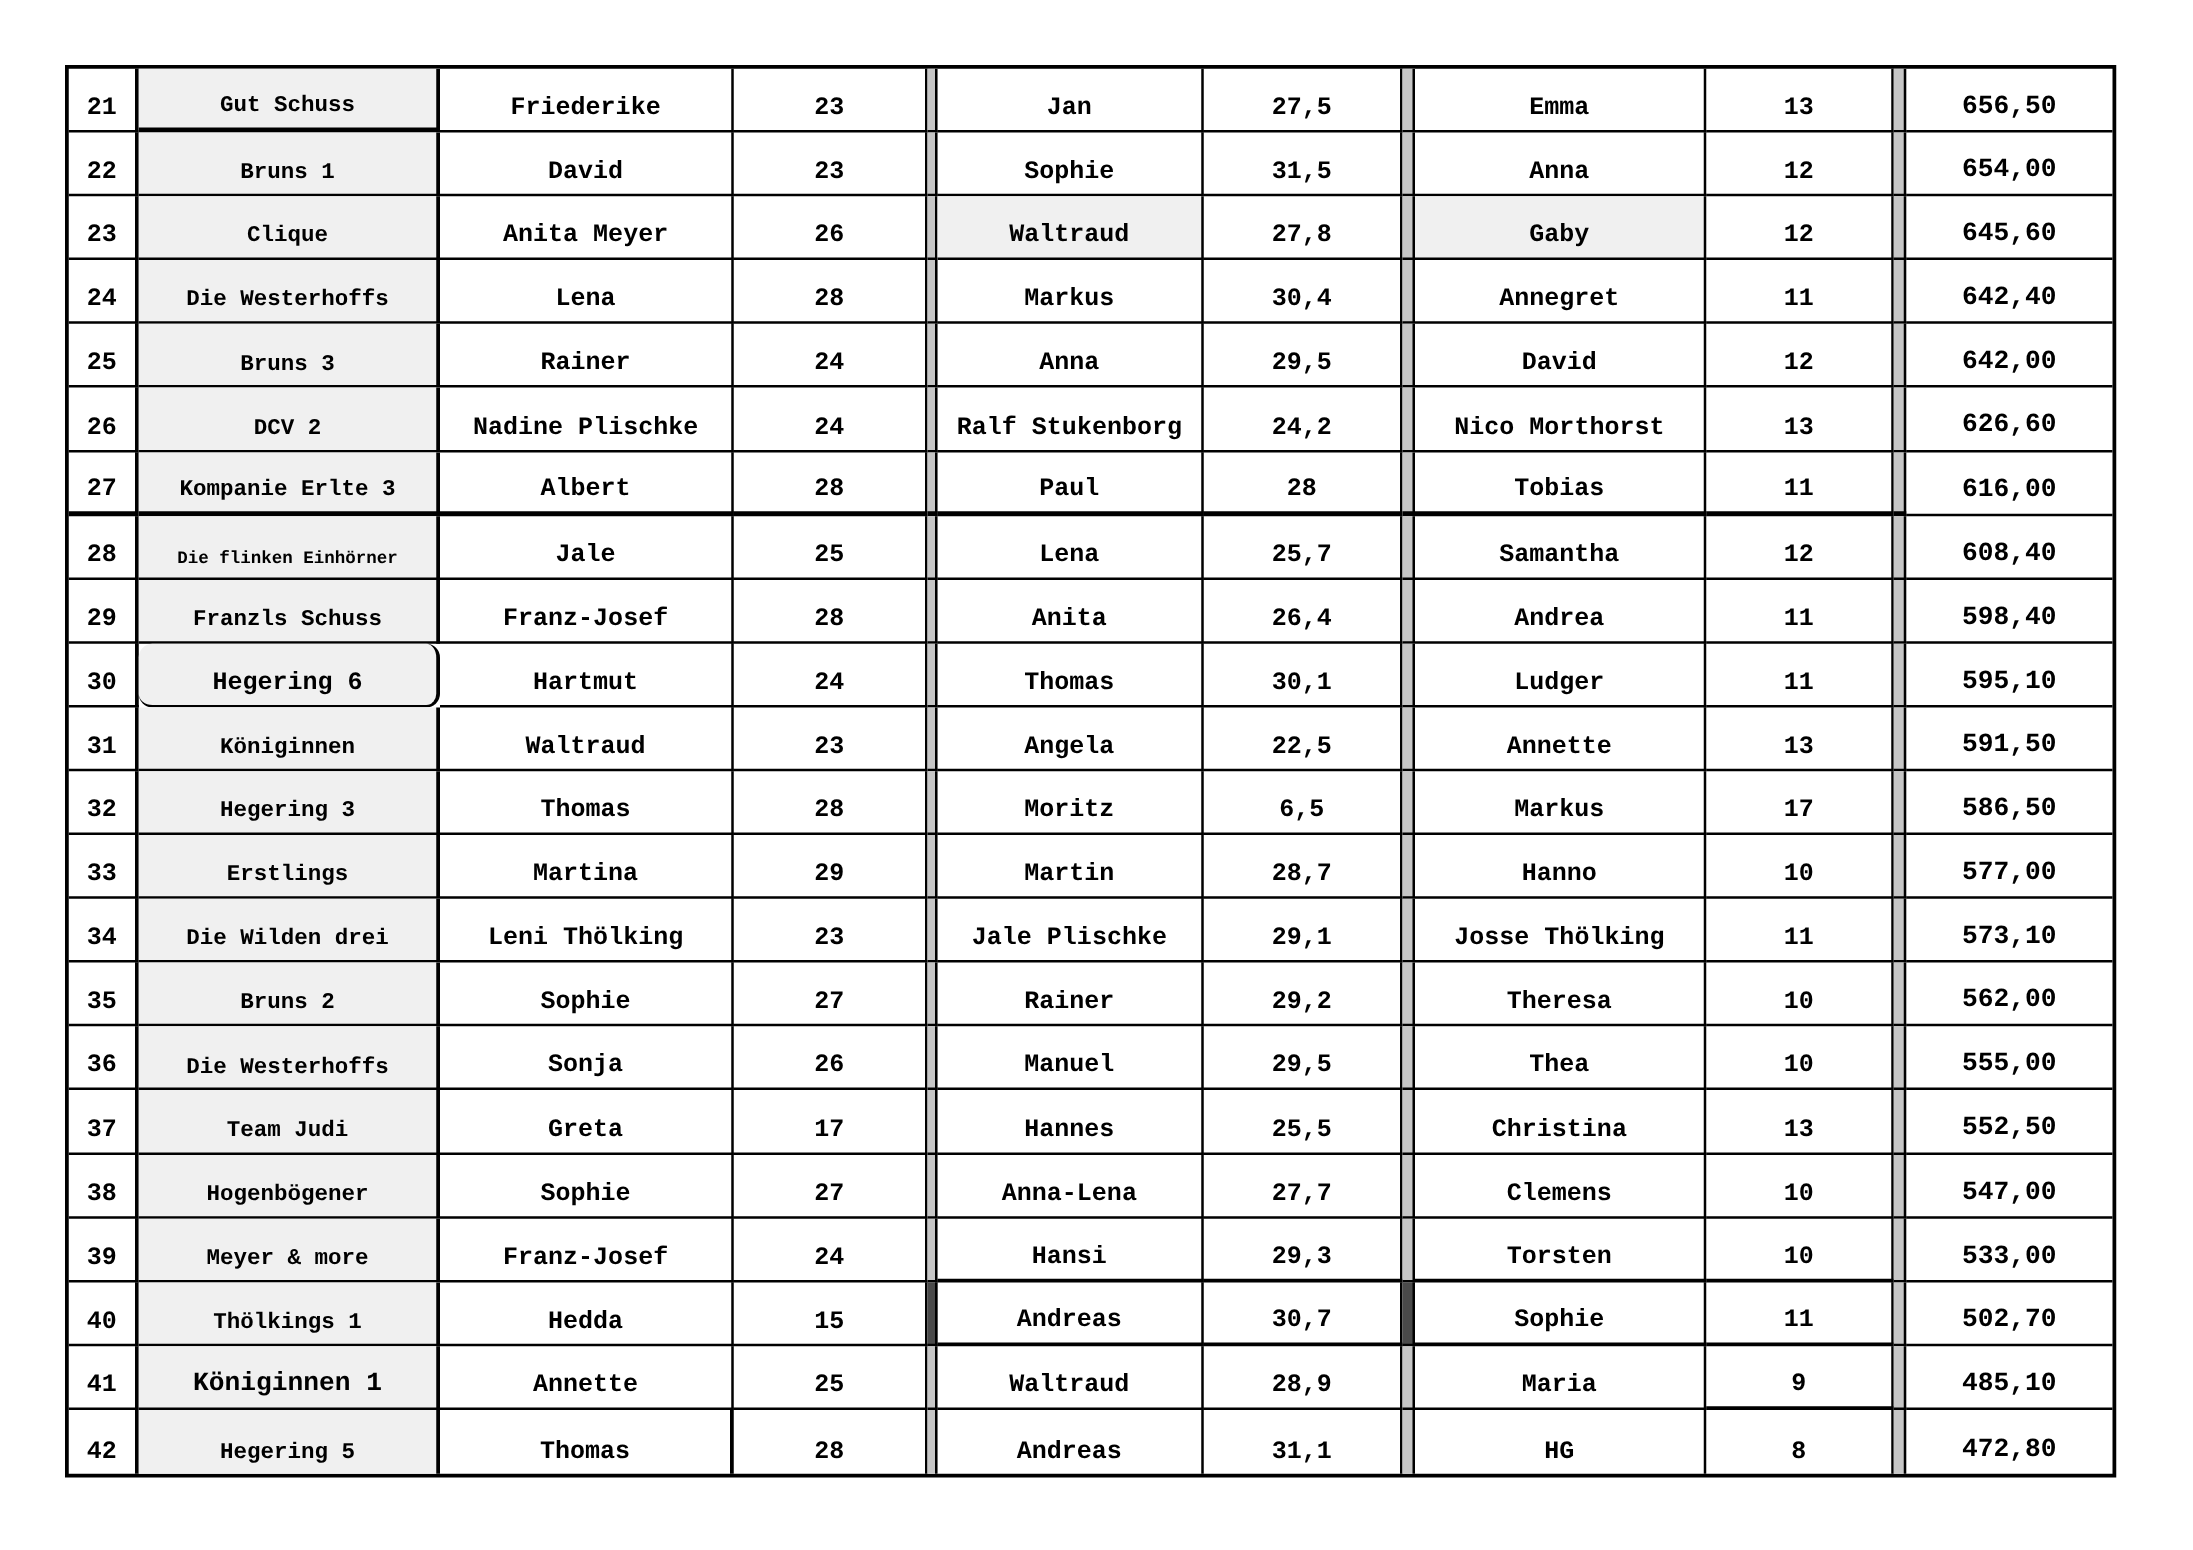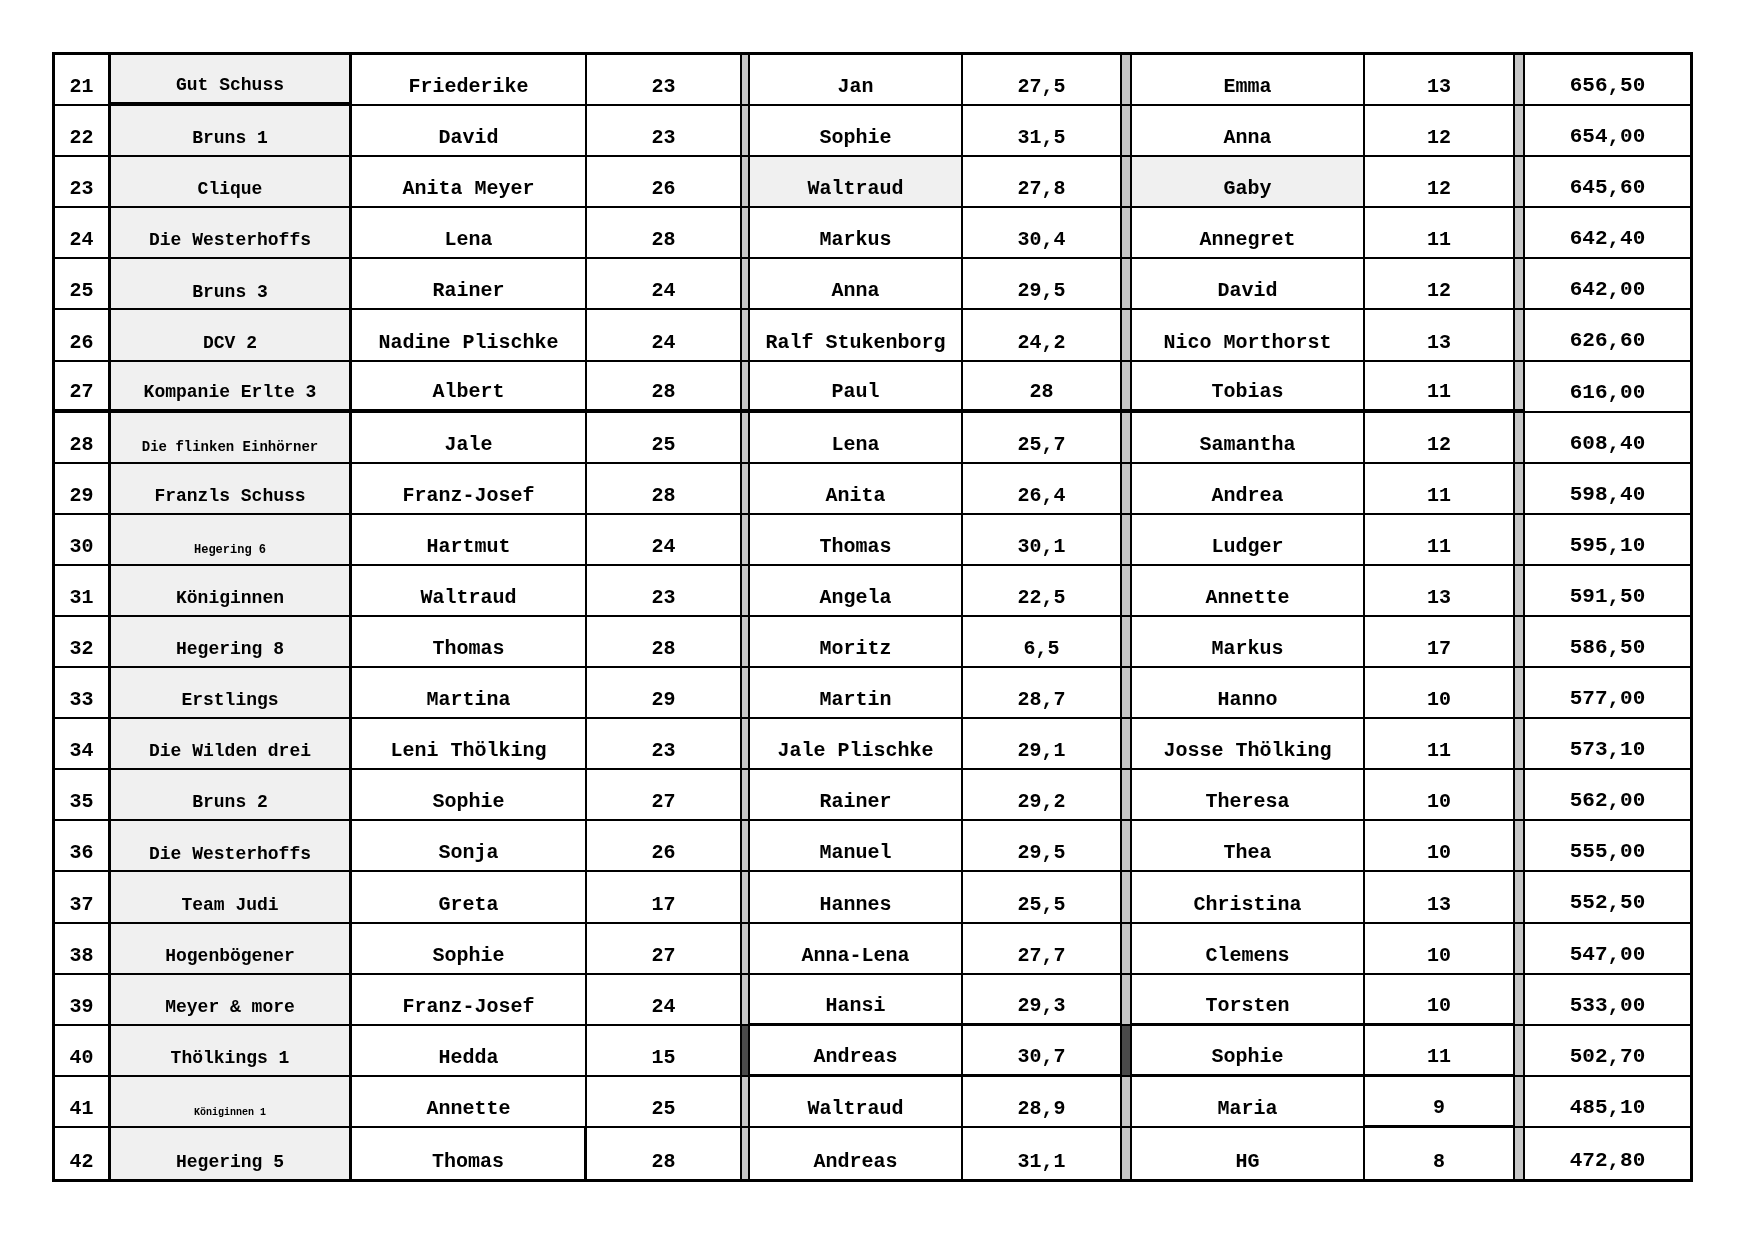--- a/index.html
+++ b/index.html
@@ -49,22 +49,22 @@
   
   .c-rank { border-right-width: 3px; }
   .c-team { background: #f0f0f0; border-right-width: 3px; font-size: 18px; }
   
   .c-sep  { background: #c6c6c6; padding: 0; }
   
   .c-total { border-right: none; font-size: 21px; }
   
   .row-22 { border-bottom: none; }
   
-  .row-10.c-team { font-size: 12px; }
-  .row-21.c-team { font-size: 10px; }
+  .row-10.c-team { font-size: 20px; border-radius: 11px; }
+  .row-21.c-team { font-size: 21px; }
   .row-8.c-team  { font-size: 14px; }
   
   .row-3.c-name2, .row-3.c-name3 { background: #f0f0f0; }
   
   .row-1.c-team { border-bottom-width: 4px; }
   
   .row-7.c-rank, .row-7.c-team, .row-7.c-name1, .row-7.c-num1,
   .row-7.c-sep1, .row-7.c-name2, .row-7.c-num2, .row-7.c-sep2,
   .row-7.c-name3, .row-7.c-num3, .row-7.c-sep3 { border-bottom-width: 4px; }
   
@@ -216,21 +216,21 @@
   <div class="cell c-sep c-sep1 row-11"></div>
   <div class="cell c-name2 row-11">Angela</div>
   <div class="cell c-num2 row-11">22,5</div>
   <div class="cell c-sep c-sep2 row-11"></div>
   <div class="cell c-name3 row-11">Annette</div>
   <div class="cell c-num3 row-11">13</div>
   <div class="cell c-sep c-sep3 row-11"></div>
   <div class="cell c-total row-11">591,50</div>
 
   <div class="cell c-rank row-12">32</div>
-  <div class="cell c-team row-12">Hegering 8</div>
+  <div class="cell c-team row-12">Hegering 3</div>
   <div class="cell c-name1 row-12">Thomas</div>
   <div class="cell c-num1 row-12">28</div>
   <div class="cell c-sep c-sep1 row-12"></div>
   <div class="cell c-name2 row-12">Moritz</div>
   <div class="cell c-num2 row-12">6,5</div>
   <div class="cell c-sep c-sep2 row-12"></div>
   <div class="cell c-name3 row-12">Markus</div>
   <div class="cell c-num3 row-12">17</div>
   <div class="cell c-sep c-sep3 row-12"></div>
   <div class="cell c-total row-12">586,50</div>

